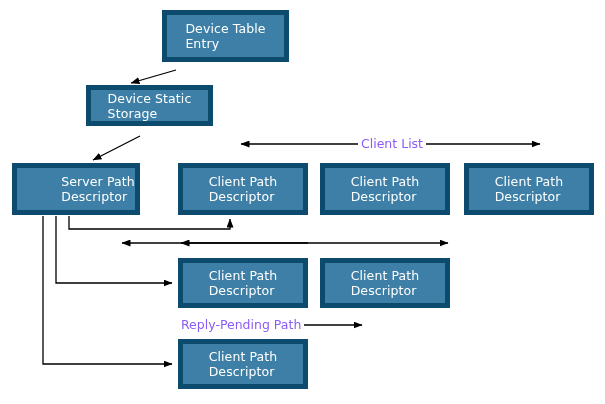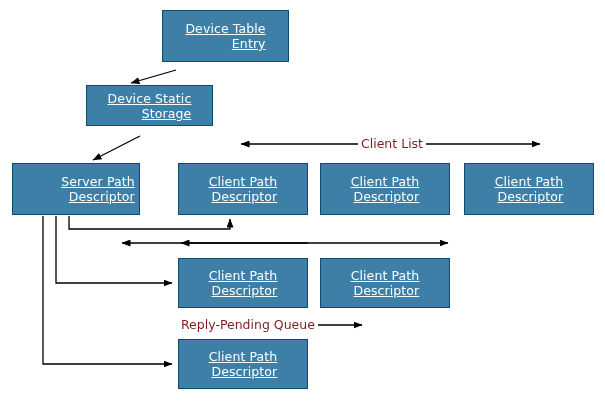--- a/index.html
+++ b/index.html
@@ -12,35 +12,34 @@
     width: 605px;
     height: 404px;
     background: #ffffff;
     font-family: "DejaVu Sans", sans-serif;
     overflow: hidden;
   }
   .node {
     position: absolute;
     box-sizing: border-box;
     background: #3d7fa6;
-    border: 1px solid #0c4a6e;
+    border: 5px solid #0c4a6e;
     color: #ffffff;
     font-size: 12.5px;
     line-height: 15px;
     display: flex;
     align-items: center;
     justify-content: center;
-    text-align: right;
+    text-align: left;
     white-space: pre-line;
     letter-spacing: 0.1px;
-    text-decoration: underline;
   }
   .edge-label {
     position: absolute;
-    color: #7f1d1d;
+    color: #8b5cf6;
     font-size: 12.5px;
     line-height: 14px;
     white-space: nowrap;
     background: #ffffff;
     padding: 0 3px;
   }
   #edge-layer {
     position: absolute;
     left: 0;
     top: 0;
@@ -106,15 +105,15 @@
 
   <div class="node" style="left:320px; top:258px; width:130px; height:50px;">Client Path
 Descriptor</div>
 
   <div class="node" style="left:178px; top:339px; width:130px; height:50px;">Client Path
 Descriptor</div>
 
   <div class="edge-label" style="left:358px; top:137px;">Client List</div>
 
 
-  <div class="edge-label" style="left:178px; top:318px;">Reply-Pending Queue</div>
+  <div class="edge-label" style="left:178px; top:318px;">Reply-Pending Path</div>
 
 </div>
 
 </body></html>

